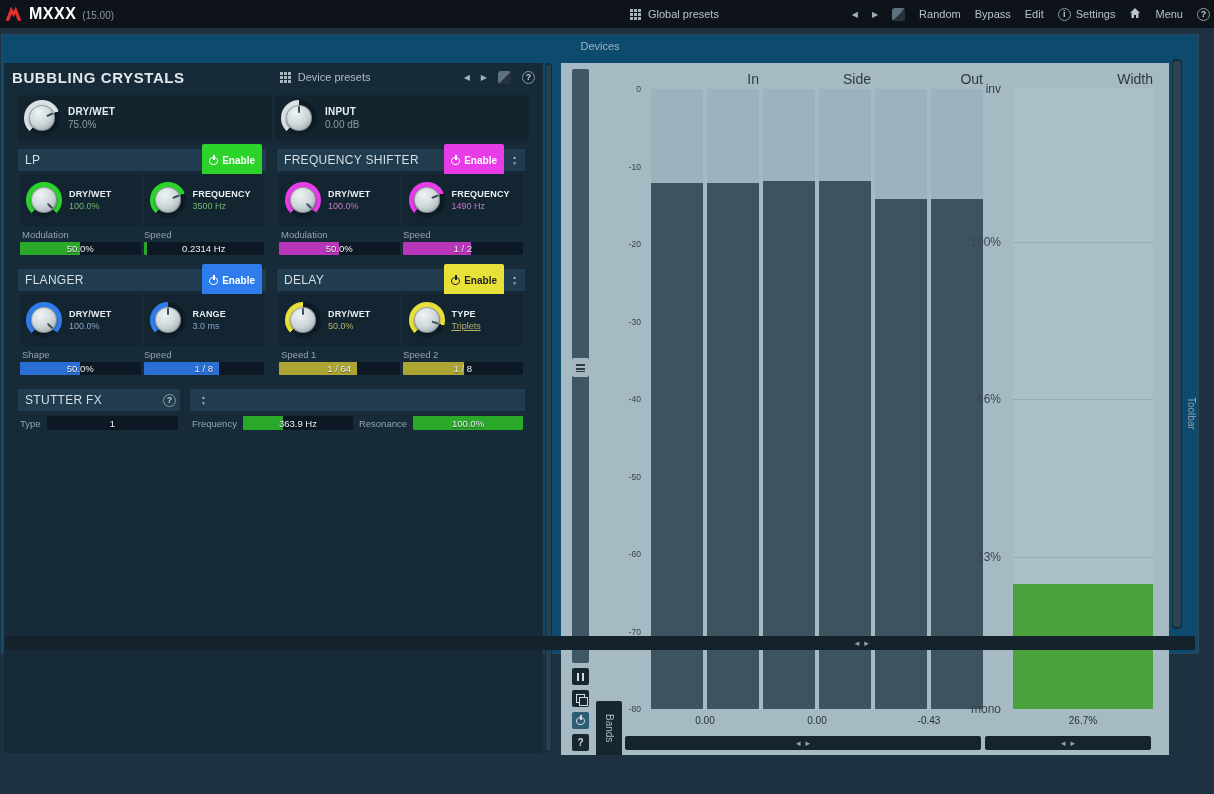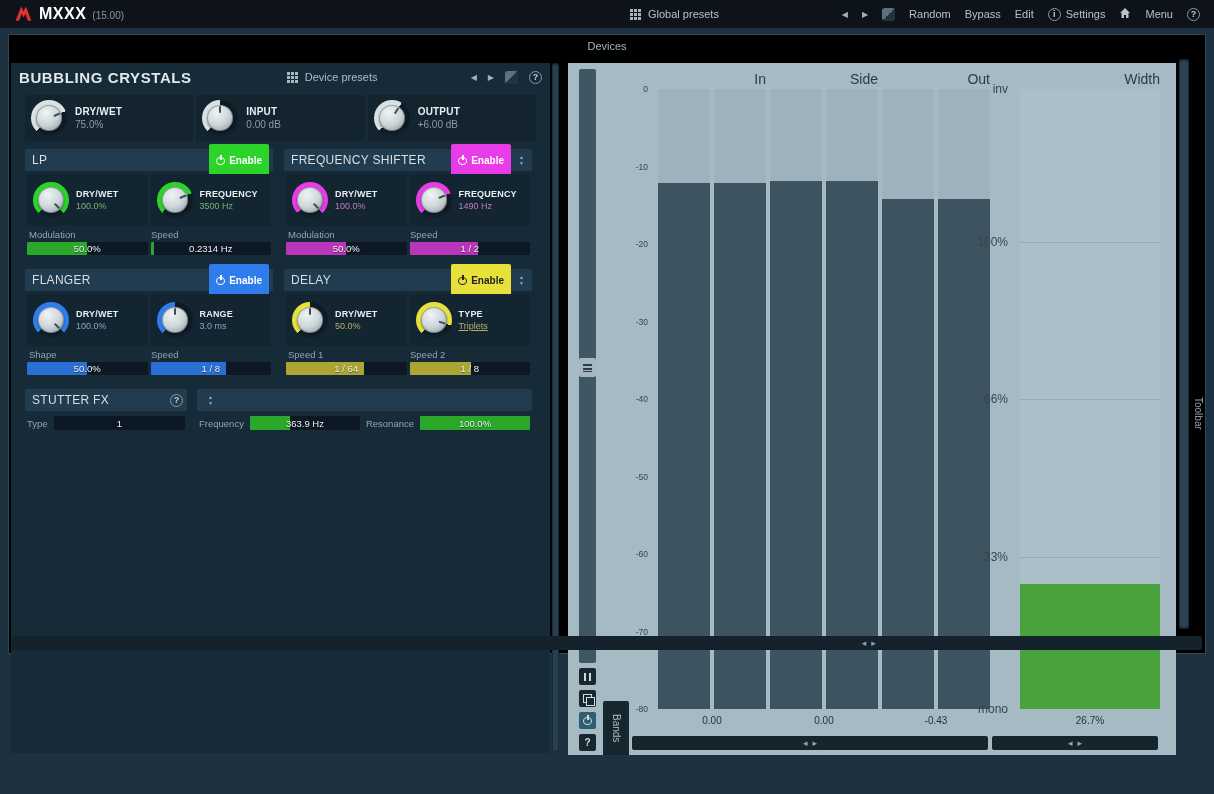--- a/index.html
+++ b/index.html
@@ -1,37 +1,37 @@
 <!DOCTYPE html>
 <html><head>
 <meta charset="utf-8">
 <style>
   *{box-sizing:border-box;margin:0;padding:0}
   html,body{background:#0b1015}
   body{font-family:"Liberation Sans","DejaVu Sans",sans-serif;color:#c3ced5}
   .window{position:relative;width:1214px;height:794px;background:#1d3140;overflow:hidden}
 
   
-  .titlebar{position:absolute;left:0;top:0;right:0;height:28px;background:#0d1318;display:flex;align-items:center;padding:0 14px;color:#b6c2c9;font-size:11px}
+  .titlebar{position:absolute;left:0;top:0;right:0;height:28px;background:#0d1318;display:flex;align-items:center;padding:0 4px;color:#b6c2c9;font-size:11px}
   .tb-left{display:flex;align-items:center;gap:6px}
   .app-title{font-size:16px;font-weight:bold;color:#fff;letter-spacing:.5px}
   .app-version{font-size:10px;color:#8b969d;margin-top:2px}
   .tb-center{position:absolute;left:630px;top:0;height:28px;display:flex;align-items:center;gap:7px;cursor:default}
   .tb-right{margin-left:auto;display:flex;align-items:center;gap:14px}
   .tb-item{cursor:default;white-space:nowrap}
   .arrow-glyph{font-size:8px;color:#9fb0ba}
   .grid-icon{position:relative;width:11px;height:11px;display:inline-block}
   .grid-icon::before{content:"";position:absolute;left:0;top:0;width:3px;height:3px;background:#a8b6be;
     box-shadow:4px 0 #a8b6be,8px 0 #a8b6be,0 4px #a8b6be,4px 4px #a8b6be,8px 4px #a8b6be,0 8px #a8b6be,4px 8px #a8b6be,8px 8px #a8b6be}
   .ab-icon{width:13px;height:13px;border-radius:3px;background:linear-gradient(135deg,#5d7280 50%,#27333c 50%);display:inline-block}
   .circle-ic{width:13px;height:13px;border-radius:50%;border:1px solid #8b9aa3;color:#c3ced5;font-size:9px;display:inline-flex;align-items:center;justify-content:center;font-weight:bold}
   .settings-group{display:flex;align-items:center;gap:5px}
 
   
-  .frame{position:absolute;left:8px;top:34px;width:1198px;height:620px;border:1px solid #2e4655;background:#000000}
+  .frame{position:absolute;left:1px;top:34px;width:1198px;height:620px;border:1px solid #2e4655;background:#0c4a6e}
   .tab-row{height:22px;display:flex;align-items:center;justify-content:center;font-size:11px;color:#a3b4bd}
   .main{position:absolute;left:0;right:0;top:22px;bottom:20px;display:flex}
   .bottom-scrollbar{position:absolute;left:3px;right:3px;bottom:3px;height:14px;background:#14222c;border-radius:2px}
   .bottom-scrollbar .arrows{position:absolute;left:72%;top:0;height:14px;transform:translateX(-50%);display:flex;gap:5px;align-items:center;color:#90a5b1;font-size:9px}
 
   
   .device-panel{width:539px;height:690px;margin:6px 0 0 2px;background:#17293700;position:relative;background:#172a38;flex:none}
   .dp-scrollbar{width:7px;height:690px;margin:6px 0 0 2px;background:#1a2c38;border-radius:3px;position:relative;flex:none}
   .dp-scrollbar::before{content:"";position:absolute;left:1px;right:1px;top:2px;bottom:2px;background:#27404f;border-radius:3px}
   .dp-header{height:28px;display:flex;align-items:center;padding:0 8px}
@@ -196,31 +196,20 @@
             <div class="knob" style="background: conic-gradient(from 225deg, rgb(217, 225, 229) 135deg, rgb(13, 27, 36) 135deg, rgb(13, 27, 36) 270deg, rgba(13, 27, 36, 0.55) 270deg);">
               <div class="knob-face">
                   <div class="knob-pointer" style="transform: rotate(0deg);"></div>
                 </div>
             </div>
             <div class="kl">
                 <b>INPUT</b>
                 <i>0.00 dB</i>
               </div>
           </div>
-          <div class="master-cell">
-            <div class="knob" style="background: conic-gradient(from 225deg, rgb(217, 225, 229) 167.4deg, rgb(13, 27, 36) 167.4deg, rgb(13, 27, 36) 270deg, rgba(13, 27, 36, 0.55) 270deg);">
-              <div class="knob-face">
-                  <div class="knob-pointer" style="transform: rotate(32.4deg);"></div>
-                </div>
-            </div>
-            <div class="kl">
-                <b>OUTPUT</b>
-                <i>+6.00 dB</i>
-              </div>
-          </div>
         </div>
 
         <div class="device-grid">
 
           <div class="device">
             <div class="dev-header">
               <span class="dev-title">LP</span>
               <span class="enable-btn" style="background-color: rgb(43, 211, 43); color: rgb(255, 255, 255);">
                 <span class="pwr"></span>
                 <span>Enable</span>

